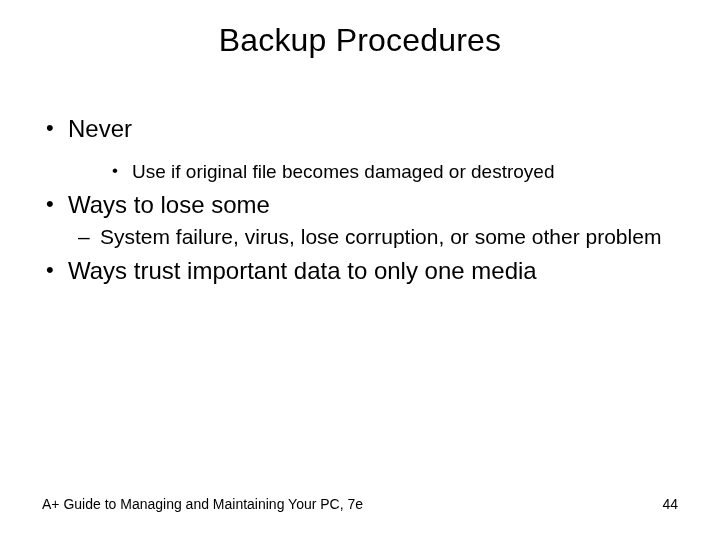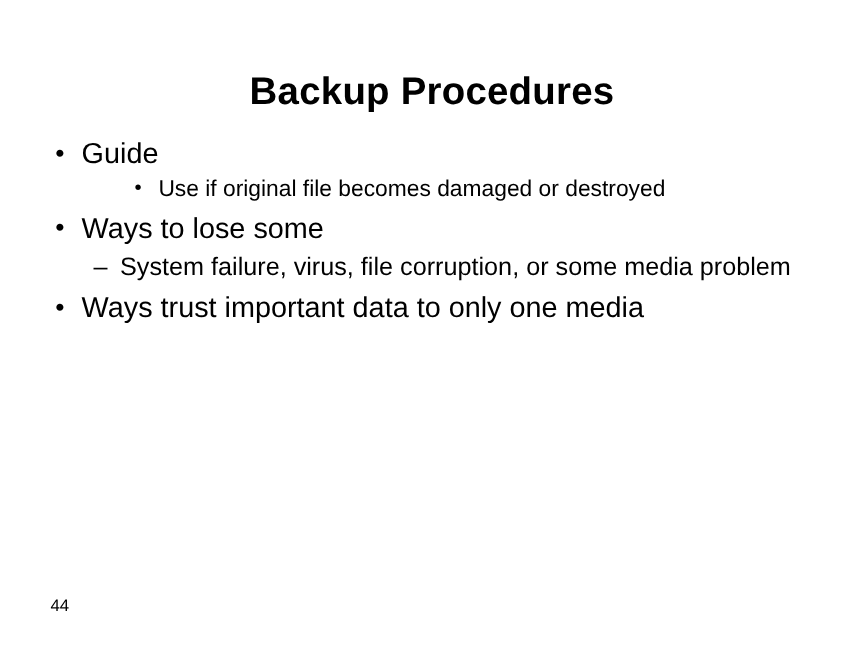--- a/index.html
+++ b/index.html
@@ -18,23 +18,22 @@
     height: 540px;
     box-sizing: border-box;
   }
   .title {
     position: absolute;
     top: 22px;
     left: 0;
     width: 720px;
     text-align: center;
     font-size: 32px;
-    font-weight: bold;
+    font-weight: normal;
     letter-spacing: 0.2px;
-    margin-top: 36px;
   }
   .body {
     position: absolute;
     top: 108px;
     left: 42px;
     right: 42px;
     font-size: 24px;
     line-height: 1.25;
   }
   ul {
@@ -65,21 +64,21 @@
     content: "\2013";
     position: absolute;
     left: 36px;
     top: 0;
     font-size: 21px;
   }
   li.level3 {
     font-size: 19px;
     padding-left: 90px;
     position: relative;
-    margin-top: 2px;
+    margin-top: 16px;
   }
   li.level3::before {
     content: "\2022";
     position: absolute;
     left: 70px;
     top: 0;
     font-size: 17px;
   }
   .footer {
     position: absolute;
@@ -94,25 +93,26 @@
 </style>
 </head>
 <body>
 
 <div class="slide">
 
   <div class="title">Backup Procedures</div>
 
   <div class="body">
     <ul>
-      <li class="level1">Guide</li>
+      <li class="level1">Never</li>
       <li class="level3">Use if original file becomes damaged or destroyed</li>
       <li class="level1">Ways to lose some</li>
-      <li class="level2">System failure, virus, file corruption, or some media problem</li>
+      <li class="level2">System failure, virus, lose corruption, or some other problem</li>
       <li class="level1">Ways trust important data to only one media</li>
     </ul>
   </div>
 
   <div class="footer">
+    <span>A+ Guide to Managing and Maintaining Your PC, 7e</span>
     <span>44</span>
   </div>
 
 </div>
 
 </body></html>

